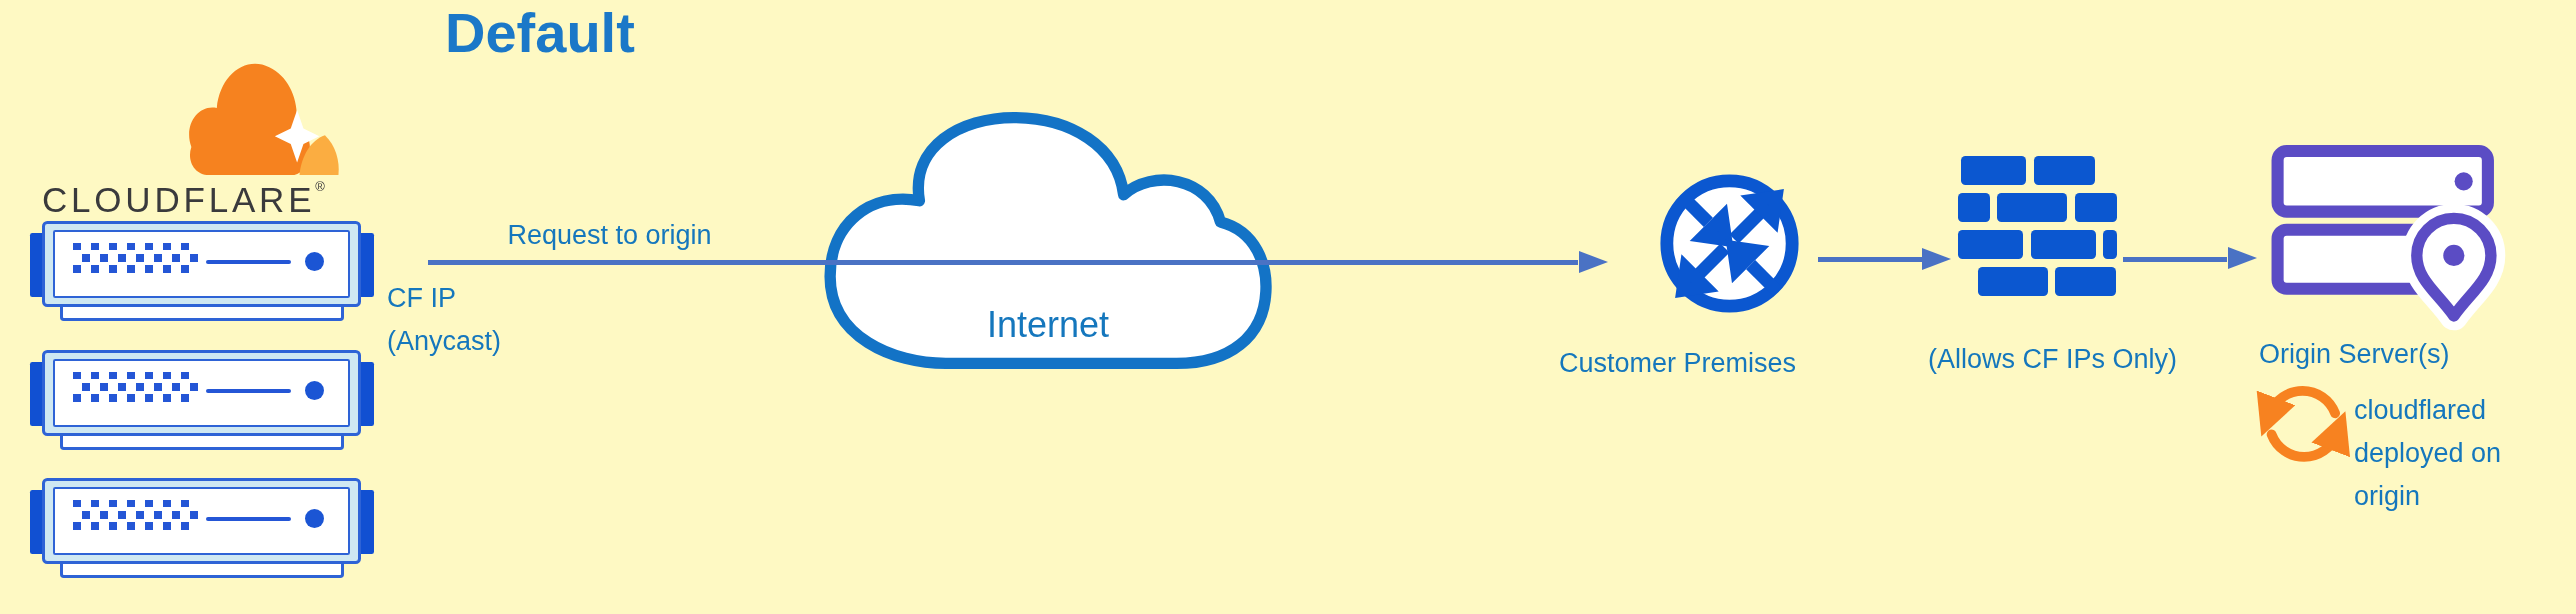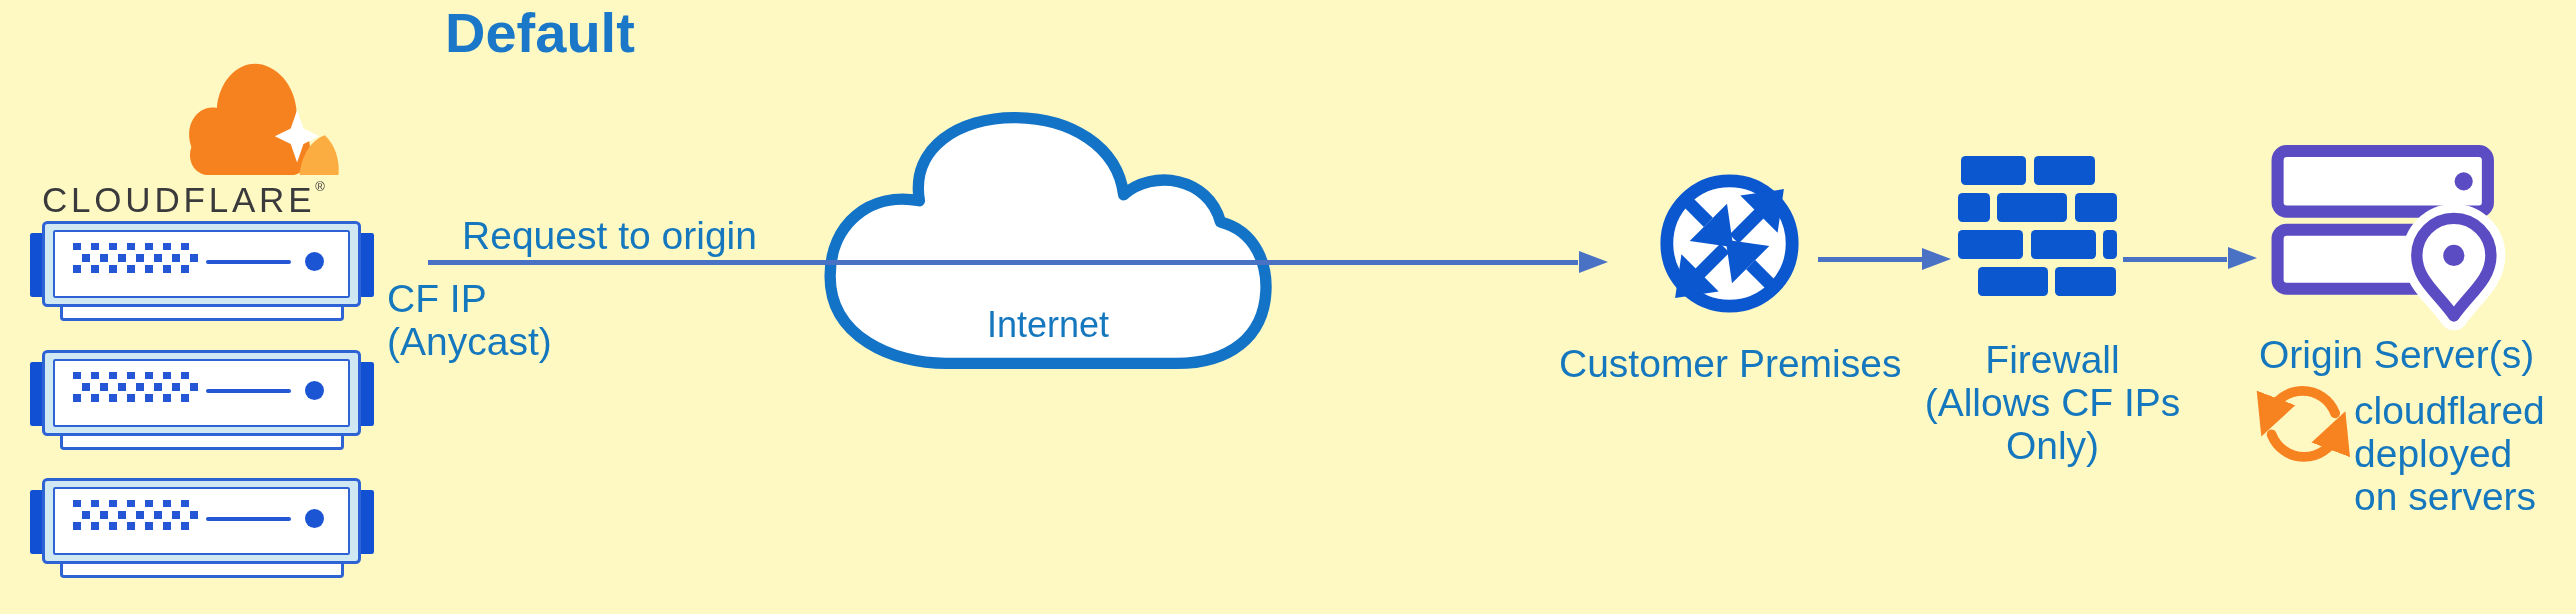--- a/index.html
+++ b/index.html
@@ -7,21 +7,21 @@
   body { font-family:"Liberation Sans", sans-serif; }
   #canvas { position:relative; width:2576px; height:614px; background:#fef9c3; overflow:hidden; }
 
   .abs { position:absolute; }
 
   
   .page-title { left:445px; top:1.5px; font-size:56px; line-height:1.1; font-weight:600;
                 color:var(--title_blue,#1B78C8); letter-spacing:0px; }
 
   
-  .lbl { color:var(--label_blue,#1577BD); font-size:39px; line-height:43px; }
+  .lbl { color:var(--label_blue,#1577BD); font-size:27px; line-height:43px; }
   .lbl.center { text-align:center; }
 
   
   .wordmark { left:42px; top:179px; width:318px; color:var(--wordmark_dark,#3A3A3C);
               font-size:35px; font-weight:400; letter-spacing:3.8px; white-space:nowrap; }
   .wordmark sup { font-size:13px; letter-spacing:0; vertical-align:21px; }
 
   
   .server { left:30px; width:344px; height:100px; }
   .server .tab { position:absolute; top:12px; width:16.6px; height:64px;
@@ -171,21 +171,20 @@
     <i class="brick" style="left:0;     top:37px;  width:32px;"></i>
     <i class="brick" style="left:39px;  top:37px;  width:70px;"></i>
     <i class="brick" style="left:117px; top:37px;  width:42px;"></i>
     <i class="brick" style="left:0;     top:74px;  width:65px;"></i>
     <i class="brick" style="left:73px;  top:74px;  width:65px;"></i>
     <i class="brick" style="left:145px; top:74px;  width:13.6px;"></i>
     <i class="brick" style="left:19.7px;  top:111px; width:70px;"></i>
     <i class="brick" style="left:97px; top:111px; width:61px;"></i>
   </div>
   <div class="abs lbl center z6" style="left:1882px; top:338px; width:341px;">
-    <span style="display:block;">Firewall</span>
     <span style="display:block;">(Allows CF IPs Only)</span>
   </div>
 
   <i class="cline" style="left:2123px; top:257px; width:104px;"></i>
   <i class="ah" style="left:2228px; top:247px;"></i>
 
   <svg class="z6" style="left:2270px; top:145px;" width="227" height="174" viewBox="0 0 300 230">
     <rect x="10" y="8" width="278" height="80" rx="12" fill="#fff" stroke="#5B4CC4" stroke-width="16"></rect>
     <circle cx="256" cy="48" r="12" fill="#5B4CC4"></circle>
     <rect x="10" y="112" width="278" height="78" rx="12" fill="#fff" stroke="#5B4CC4" stroke-width="16"></rect>
@@ -199,16 +198,16 @@
 
   <svg class="z6" style="left:2255px; top:380px;" width="102" height="87" viewBox="0 0 135 115">
     <defs>
       <marker id="syncArrow" viewBox="0 0 10 10" refX="4" refY="5" markerWidth="4.2" markerHeight="4.2" orient="auto">
         <path d="M0,0 L10,5 L0,10 Z" fill="#F78220"></path>
       </marker>
     </defs>
     <path d="M 106 44 A 46 46 0 0 0 20 44" fill="none" stroke="#F78220" stroke-width="13" stroke-linecap="round" marker-end="url(#syncArrow)"></path>
     <path d="M 22 72 A 46 46 0 0 0 108 72" fill="none" stroke="#F78220" stroke-width="13" stroke-linecap="round" marker-end="url(#syncArrow)"></path>
   </svg>
-  <div class="abs lbl z6" style="left:2354px; top:389px; width:212px;">cloudflared deployed on servers</div>
+  <div class="abs lbl z6" style="left:2354px; top:389px; width:212px;">cloudflared deployed on origin</div>
 
 </div>
 
 
 </body></html>

